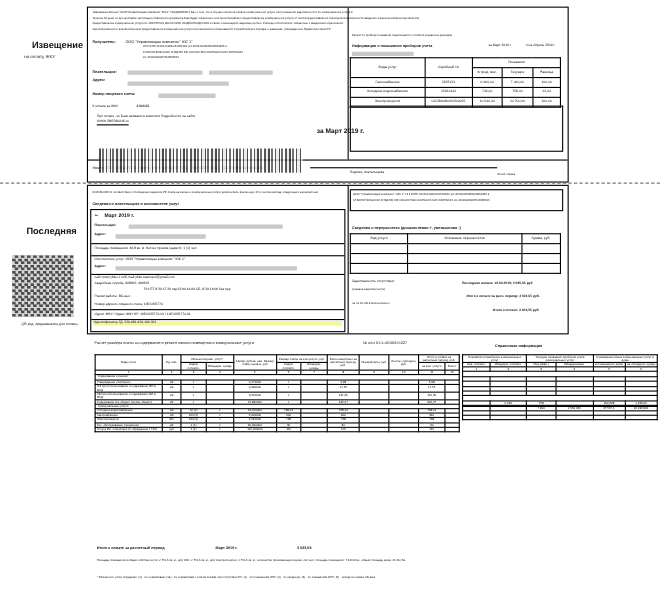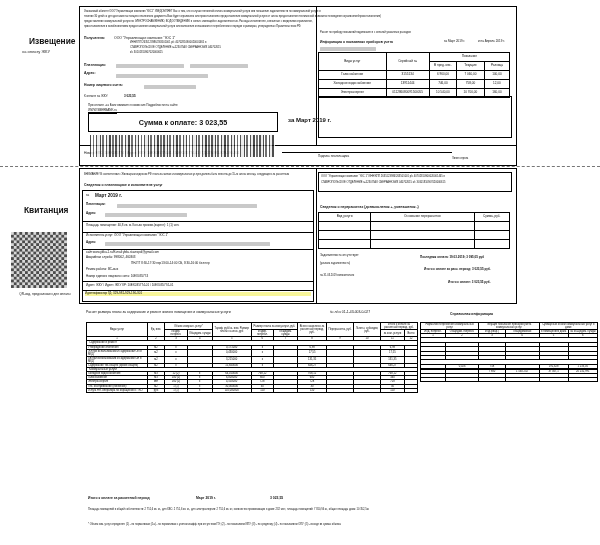--- a/index.html
+++ b/index.html
@@ -68,21 +68,21 @@
   .refTbl{position:absolute;left:420px;top:322px;width:178px;}
   .refTbl td,.refTbl th{font-size:2.7px;}
 </style>
 </head>
 <body>
 
 <div class="page">
 
   <div class="stubTitle">Извещение</div>
   <div class="stubSub">на оплату ЖКУ</div>
-  <div class="stubTitle2">Квитанция</div>
+  <div class="stubTitle2">Последняя</div>
 
   <div class="qr"></div>
   <div class="qrNote">QR-код, предназначен для оплаты</div>
 
   <div class="frameA">
 
     <div class="abs tiny" style="left:4px;top:3px;width:424px;">Уважаемый абонент ООО"Управляющая компания "ЮС1" УВЕДОМЛЯЕТ Вас о том, что в случае неполной оплаты коммунальной услуги или погашения задолженности по коммунальной услуге в</div>
     <div class="abs tiny" style="left:4px;top:8px;width:424px;">течение 30 дней со дня доставки настоящего платежного документа Вам будет ограничено или приостановлено предоставление коммунальной услуги от числа предоставления технической возможности введения ограничения/приостановления)</div>
     <div class="abs tiny" style="left:4px;top:13px;width:424px;">предоставление коммунальной услуги по ЭЛЕКТРОСНАБЖЕНИЮ, ВОДООТВЕДЕНИЮ в связи с имеющейся задолженностью. Расходы исполнителя, связанные с введением ограничения,</div>
     <div class="abs tiny" style="left:4px;top:18px;width:424px;">приостановления и возобновлением предоставления коммунальной услуги или включения оплачиваются потребителем в порядке и размерах, утвержденных Правительством РФ.</div>
@@ -109,21 +109,20 @@
     <div class="abs t3" style="left:8px;top:97px;">При оплате -чэ Банк взимается комиссия   Подробности на сайте</div>
     <div class="abs t3 ul" style="left:8px;top:102px;">WWW.SBERBANK.ru</div>
 
     <div class="abs t35" style="left:4px;top:144px;">Номер ЕПС: 10EX035774 / Идент. ЖКУ: 10EX035774-01 / 10EX035774-01 / ГД:229-981-929-190-301</div>
     <div class="abs tiny" style="left:372px;top:150px;">Линия отреза</div>
 
     <div class="abs" style="left:236px;top:0;width:0;height:138px;border-left:.6px solid #000;"></div>
     <div class="abs" style="left:0px;top:138px;width:436px;border-top:.6px solid #000;"></div>
   </div>
 
-  <div class="sumbox">Сумма к оплате: 3 023,55</div>
   <div class="sumper">за Март 2019 г.</div>
   <div class="barcode"></div>
   <div class="sigline"></div>
   <div class="sigcap">Подпись плательщика</div>
 
   <div class="abs tiny" style="left:320px;top:31px;width:190px;">Расчет по прибору показаний подключается с оплатой указанных расходов</div>
   <div class="abs t35 b" style="left:320px;top:40px;">Информация о показаниях приборов учета</div>
   <div class="abs t3" style="left:444px;top:40px;">за Март 2019 г.</div>
   <div class="abs t3" style="left:478px;top:40px;">и на Апрель 2019 г.</div>
   <div class="redacted abs" style="left:320px;top:47px;width:56px;"></div>

